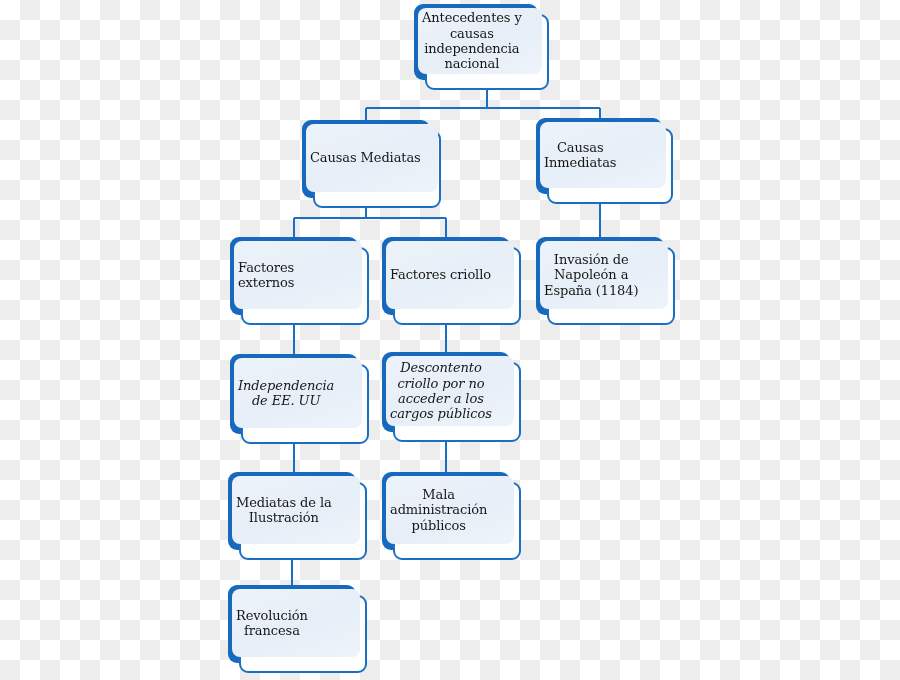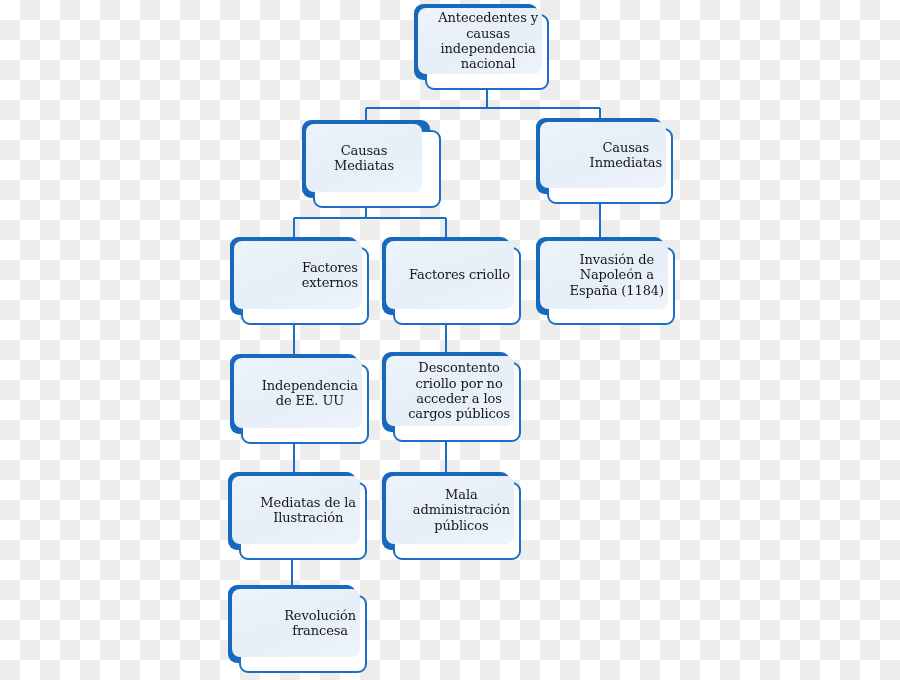--- a/index.html
+++ b/index.html
@@ -68,21 +68,21 @@
     position: absolute;
     left: -9px;
     top: -8px;
     width: 123px;
     height: 66px;
     box-sizing: border-box;
     border-radius: 8px;
     background: linear-gradient(160deg, #edf3fa 0%, #e6eef7 55%, #eef4fb 100%);
     display: flex;
     align-items: center;
-    justify-content: flex-end;
+    justify-content: flex-start;
   }
   .node .label {
     color: #171717;
     font-size: 13px;
     line-height: 1.18;
     text-align: center;
     letter-spacing: -0.1px;
     padding: 0 4px;
     white-space: pre-line;
   }
@@ -90,39 +90,39 @@
   
   .n-root { left: 414px; top: 4px; }
   .n-root .shadow { width: 124px; height: 76px; }
   .n-root .card   { width: 124px; height: 76px; }
   .n-root .inner  { width: 124px; height: 66px; }
   .n-root .label  { font-size: 13px; }
 
   .n-mediatas { left: 302px; top: 120px; }
   .n-mediatas .shadow { width: 128px; height: 78px; }
   .n-mediatas .card   { width: 128px; height: 78px; }
-  .n-mediatas .inner  { width: 116px; height: 68px; }
+  .n-mediatas .inner  { width: 132px; height: 68px; }
 
   .n-inmediatas { left: 536px; top: 118px; }
   .n-inmediatas .shadow { width: 126px; height: 76px; }
   .n-inmediatas .card   { width: 126px; height: 76px; }
   .n-inmediatas .inner  { width: 126px; height: 66px; }
 
   .n-fext { left: 230px; top: 237px; }
   .n-fint { left: 382px; top: 237px; }
   .n-inv  { left: 536px; top: 237px; }
   .n-fext .shadow, .n-fint .shadow, .n-inv .shadow,
   .n-fext .card,   .n-fint .card,   .n-inv .card { width: 128px; height: 78px; }
   .n-fext .inner,  .n-fint .inner,  .n-inv .inner { width: 128px; height: 68px; }
 
   .n-eeuu { left: 230px; top: 354px; }
   .n-desc { left: 382px; top: 352px; }
   .n-eeuu .shadow, .n-desc .shadow,
   .n-eeuu .card,   .n-desc .card { width: 128px; height: 80px; }
-  .n-eeuu .inner,  .n-desc .inner { width: 128px; height: 70px; }
+  .n-eeuu .inner,  .n-desc .inner { width: 128px; height: 70px; font-style: italic; }
 
   .n-ideales { left: 228px; top: 472px; }
   .n-mala    { left: 382px; top: 472px; }
   .n-ideales .shadow, .n-mala .shadow,
   .n-ideales .card,   .n-mala .card { width: 128px; height: 78px; }
   .n-ideales .inner,  .n-mala .inner { width: 128px; height: 68px; }
 
   .n-revo { left: 228px; top: 585px; }
   .n-revo .shadow { width: 128px; height: 78px; }
   .n-revo .card   { width: 128px; height: 78px; }

